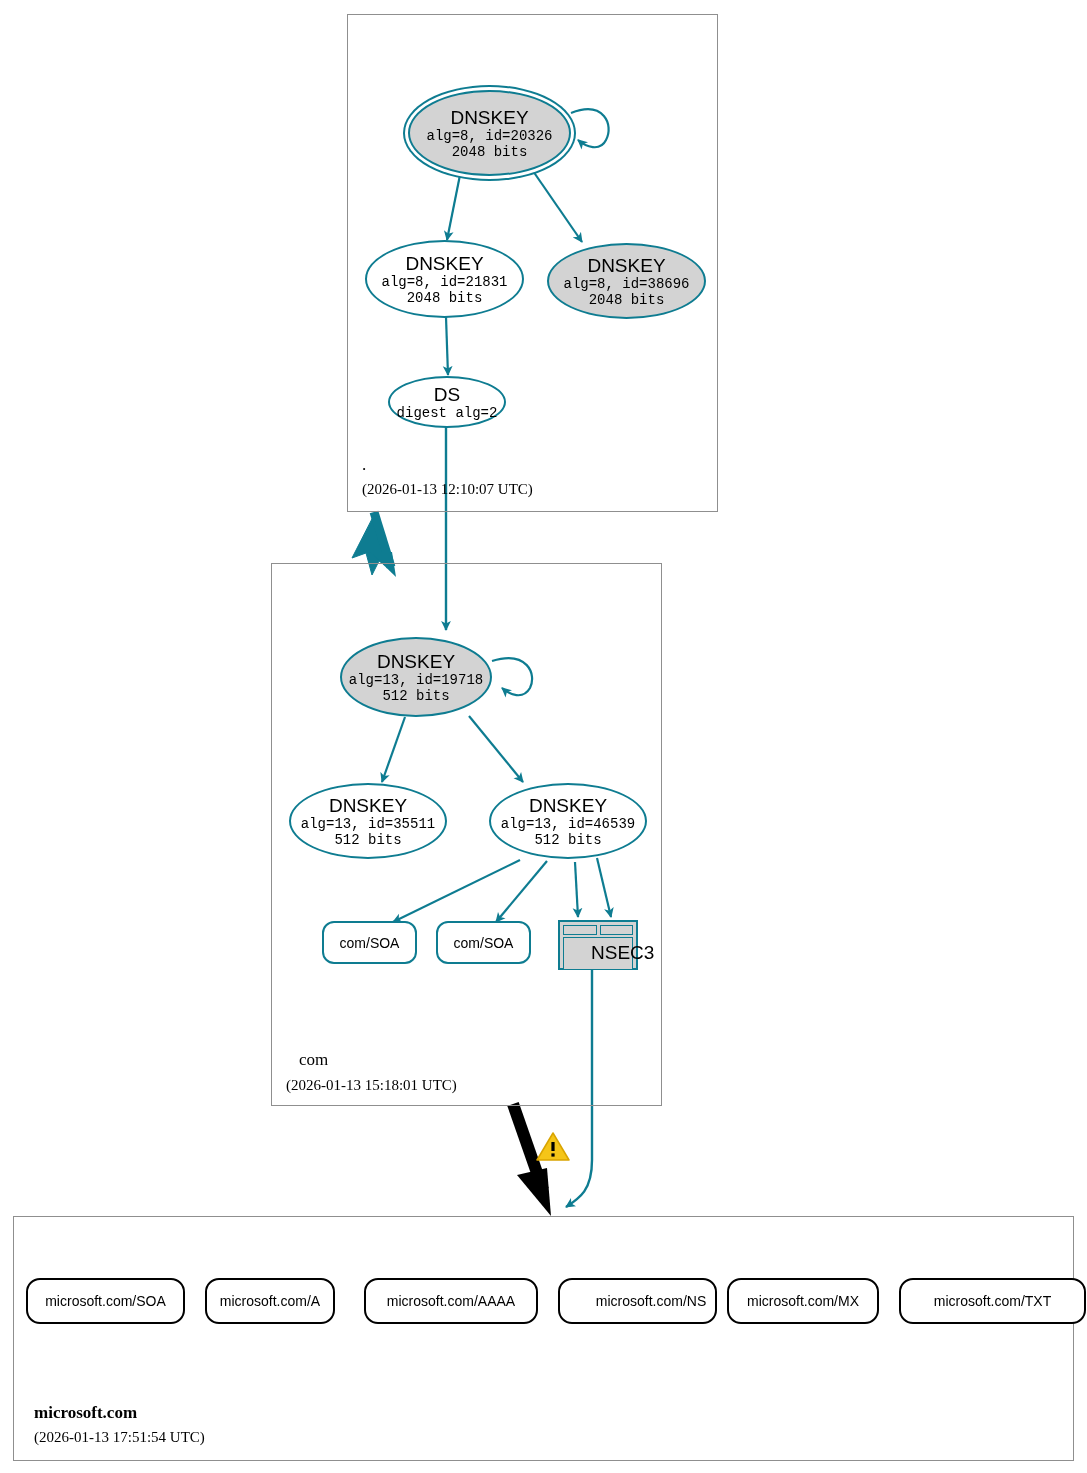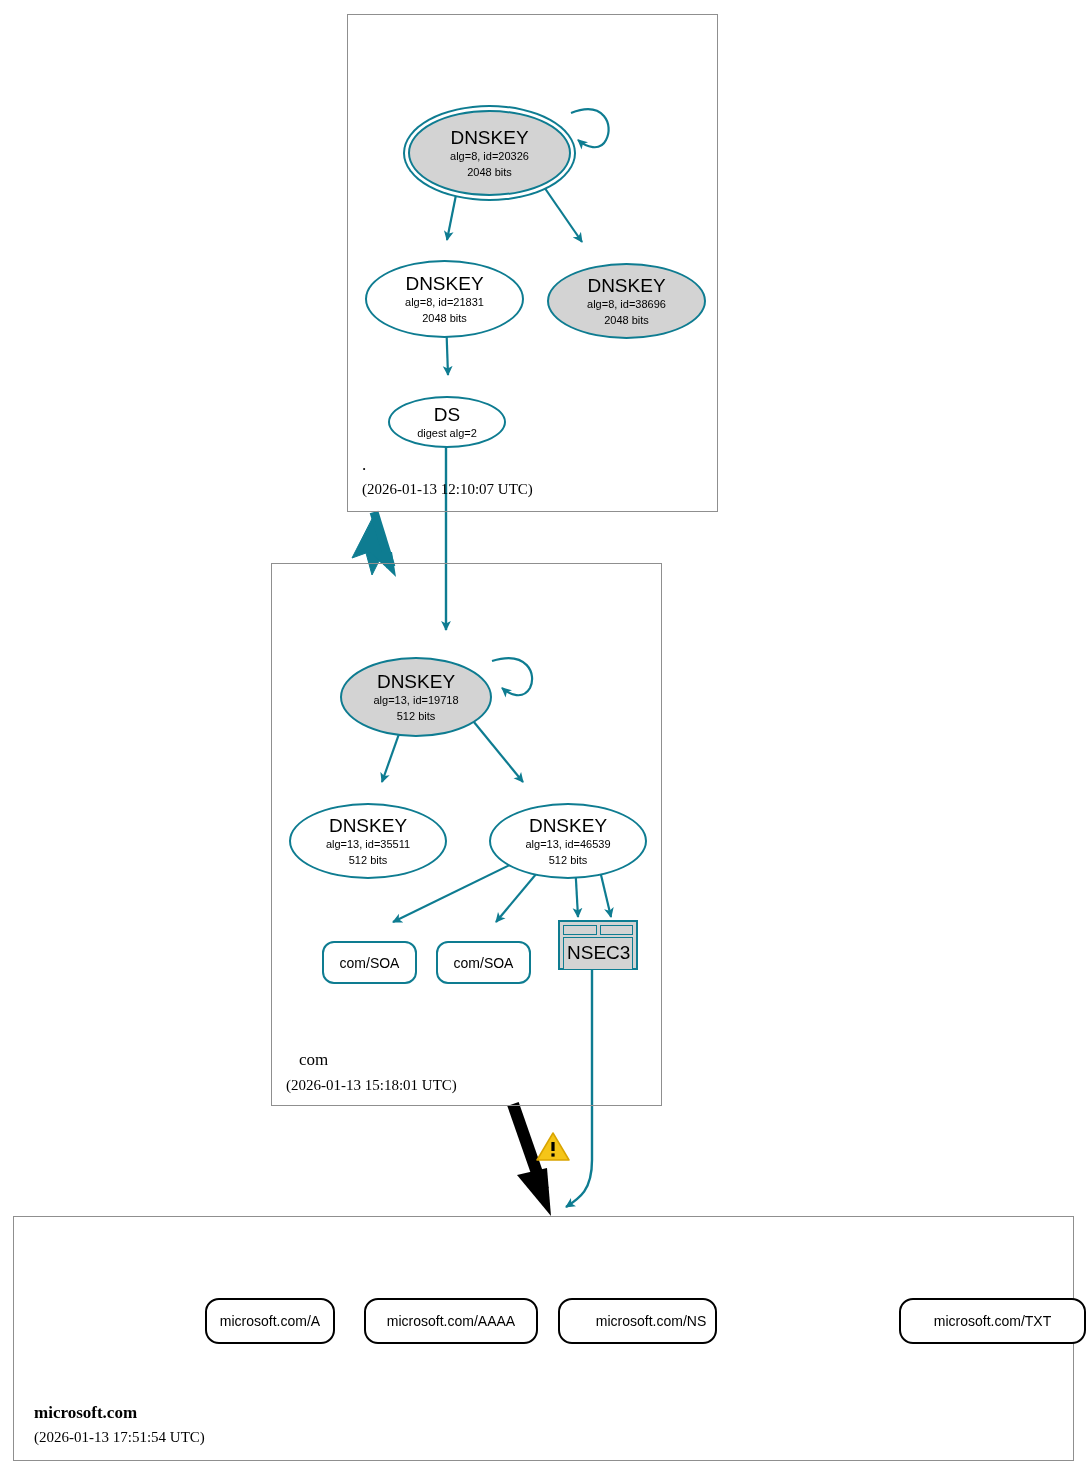--- a/index.html
+++ b/index.html
@@ -46,41 +46,40 @@
   }
   .node {
     position: absolute;
     box-sizing: border-box;
     display: flex;
     flex-direction: column;
     align-items: center;
     justify-content: center;
     text-align: center;
     color: #000000;
-    margin-top: 20px;
   }
   .ellipse {
     border: 2px solid #0e7c91;
     border-radius: 50%;
     background: #ffffff;
   }
   .ellipse.shaded {
     background: #d3d3d3;
   }
   .ellipse.double {
     box-shadow: 0 0 0 3px #ffffff, 0 0 0 5px #0e7c91;
   }
   .t1 {
     font-family: "Liberation Sans", sans-serif;
     font-size: 19px;
     line-height: 21px;
   }
   .t2 {
-    font-family: Liberation Sans, sans-serif;
-    font-size: 11px;
+    font-family: Liberation Mono, monospace;
+    font-size: 14px;
     line-height: 16px;
   }
   .rrset {
     border: 2px solid #0e7c91;
     border-radius: 12px;
     background: #ffffff;
     font-family: "Liberation Sans", sans-serif;
     font-size: 14px;
   }
   .rrset.black {
@@ -107,20 +106,21 @@
     border: 1px solid #0e7c91;
     box-sizing: border-box;
   }
   .nsec3-label {
     font-family: "Liberation Sans", sans-serif;
     font-size: 19px;
     line-height: 26px;
     text-align: center;
     padding: 2px 3px 3px 3px;
     border-top: 0;
+    margin-left: 24px;
   }
   .nsec3-label-box {
     margin: 2px 3px 3px 3px;
     border: 1px solid #0e7c91;
     background: #d3d3d3;
   }
 </style>
 </head>
 <body>
 
@@ -270,31 +270,37 @@
   <div class="nsec3" style="position:absolute; left:558px; top:920px; width:76px; height:46px;">
     <div class="nsec3-top">
       <div class="nsec3-cell"></div>
       <div class="nsec3-cell"></div>
     </div>
     <div class="nsec3-label-box">
       <div class="nsec3-label">NSEC3</div>
     </div>
   </div>
 
+  <div class="node rrset black" style="left:26px; top:1278px; width:159px; height:46px;">
+    <span>microsoft.com/SOA</span>
+  </div>
 
   <div class="node rrset black" style="left:205px; top:1278px; width:130px; height:46px;">
     <span>microsoft.com/A</span>
   </div>
 
   <div class="node rrset black" style="left:364px; top:1278px; width:174px; height:46px;">
     <span>microsoft.com/AAAA</span>
   </div>
 
   <div class="node rrset black" style="left:558px; top:1278px; width:159px; height:46px;padding-left:27px;">
     <span>microsoft.com/NS</span>
   </div>
 
+  <div class="node rrset black" style="left:727px; top:1278px; width:152px; height:46px;">
+    <span>microsoft.com/MX</span>
+  </div>
 
   <div class="node rrset black" style="left:899px; top:1278px; width:187px; height:46px;">
     <span>microsoft.com/TXT</span>
   </div>
 
 </div>
 
 </body></html>

